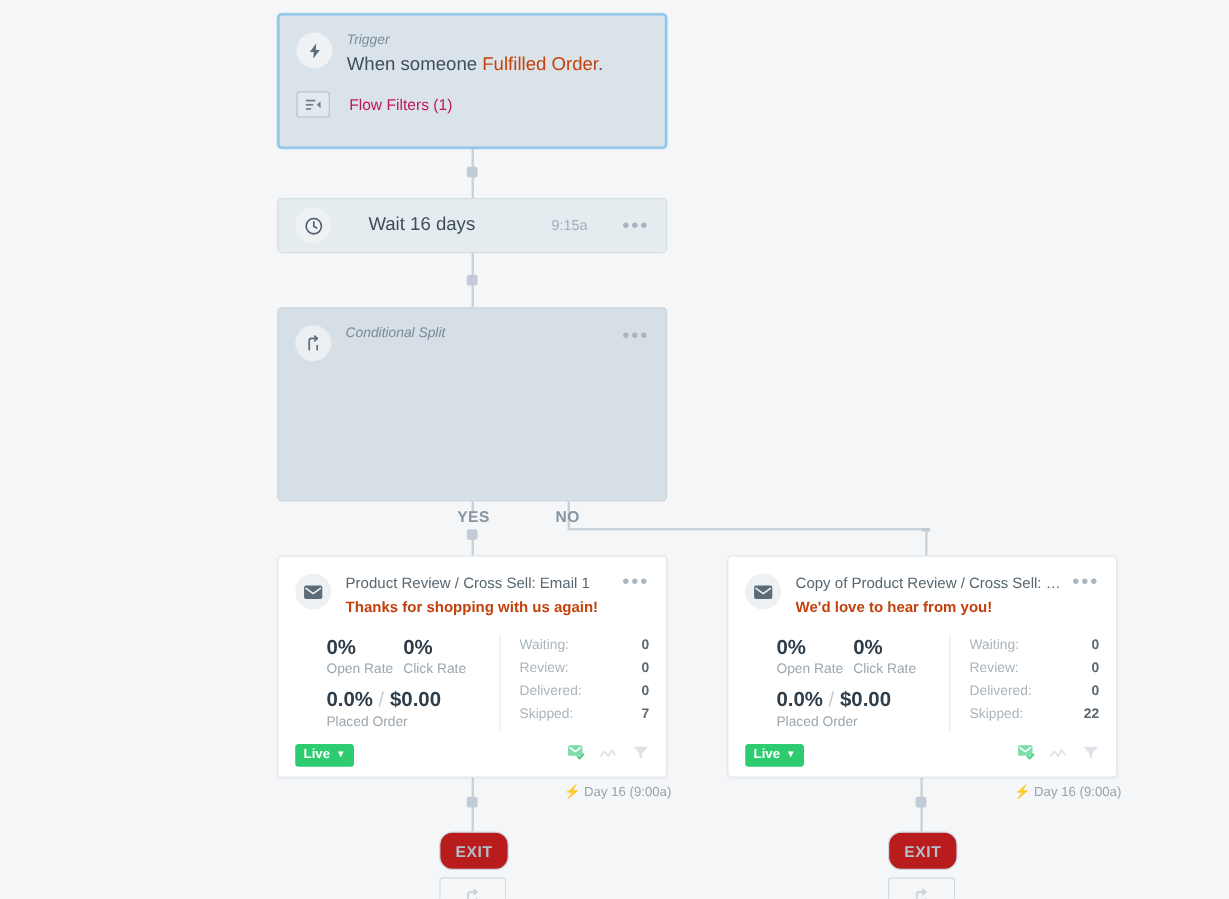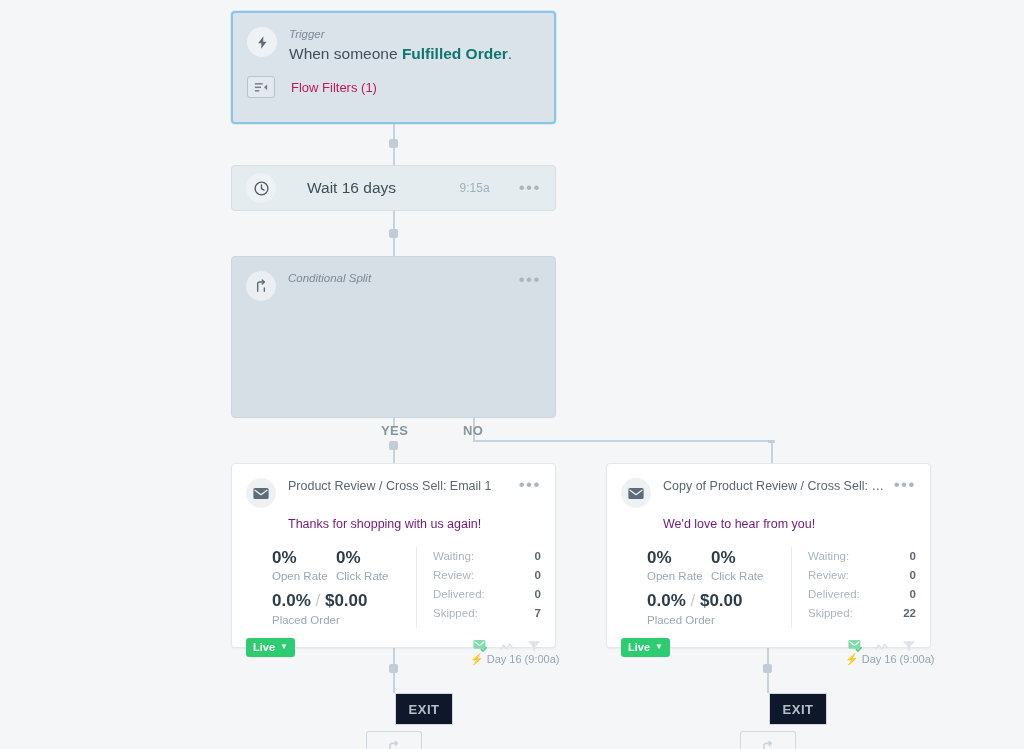--- a/index.html
+++ b/index.html
@@ -32,21 +32,21 @@
     background:#dbe3ea;border:2px solid #8cc5e8;
     box-shadow:0 0 0 1px rgba(140,197,232,.25);
   }
   .trigger-top{display:flex;align-items:flex-start;padding:14px 16px 0 14px;}
   .icon-circle{width:30px;height:30px;border-radius:50%;background:#eef2f5;
     display:flex;align-items:center;justify-content:center;flex:0 0 auto;}
   .icon-circle.plain{background:#eceff2;}
   .trigger-txt{margin-left:12px;}
   .kicker{font-size:11.5px;color:#7a8a99;line-height:14px;margin-bottom:3px;font-style:italic;}
   .trigger-main{font-size:15.5px;color:#404f5c;line-height:20px;}
-  .trigger-main b{font-weight:700;color:#0f766e;}
+  .trigger-main b{font-weight:400;color:#c2410c;}
   .filters-row{display:flex;align-items:center;padding:12px 16px 0 14px;}
   .filter-chip{width:26px;height:20px;border:1px solid #b6c2cc;border-radius:3px;
     display:flex;align-items:center;justify-content:center;background:#e3e9ee;}
   .filters-label{margin-left:16px;font-size:13px;color:#be185d;}
 
   
   .wait{
     background:#e4ecef;border:1px solid #d4dee3;
     display:flex;align-items:center;padding:0 14px;
   }
@@ -66,22 +66,22 @@
 
   
   .email{background:#ffffff;border:1px solid #e3e8ec;
     box-shadow:0 1px 2px rgba(30,45,60,.05);}
   .email-head{display:flex;align-items:flex-start;padding:14px 14px 0 14px;}
   .env-circle{width:30px;height:30px;border-radius:50%;background:#eef1f4;
     display:flex;align-items:center;justify-content:center;flex:0 0 auto;}
   .email-txt{margin-left:12px;flex:1;min-width:0;}
   .email-title{font-size:12.5px;color:#58666f;line-height:16px;
     white-space:nowrap;overflow:hidden;text-overflow:ellipsis;}
-  .email-sub{font-size:12.5px;color:#701a75;line-height:18px;margin-top:21px;
-    white-space:nowrap;overflow:hidden;text-overflow:ellipsis;}
+  .email-sub{font-size:12.5px;color:#c2410c;line-height:18px;margin-top:3px;
+    white-space:nowrap;overflow:hidden;text-overflow:ellipsis;font-weight:bold;}
 
   .stats{display:flex;padding:14px 14px 0 14px;}
   .stats-left{flex:1;padding-left:26px;}
   .rate-row{display:flex;}
   .rate{width:64px;}
   .rate .big{font-size:17px;font-weight:700;color:#2f3d49;line-height:21px;}
   .rate .lbl{font-size:11.5px;color:#9aa7b1;line-height:16px;}
   .placed{margin-top:6px;}
   .placed .big{font-size:17px;font-weight:700;color:#2f3d49;line-height:22px;}
   .placed .big .slash{color:#c3ccd4;font-weight:400;}
@@ -99,23 +99,23 @@
     align-items:center;cursor:pointer;}
   .live .car{margin-left:5px;font-size:8px;line-height:8px;}
   .foot-icons{margin-left:auto;display:flex;align-items:center;gap:11px;}
 
   
   .day{position:absolute;font-size:11px;color:#97a4ad;white-space:nowrap;}
   .day .bolt{color:#97a4ad;margin-right:3px;}
 
   
   .exit{position:absolute;width:56px;height:30px;border:1px solid #cfd8e0;
-    border-radius:0;background:#0f172a;display:flex;align-items:center;
+    border-radius:11px;background:#b91c1c;display:flex;align-items:center;
     justify-content:center;font-size:13px;font-weight:700;color:#b4c0c9;
-    letter-spacing:.5px;margin-left:29px;}
+    letter-spacing:.5px;}
   .stub{position:absolute;width:56px;height:40px;border:1px solid #cfd8e0;
     border-bottom:none;border-radius:3px 3px 0 0;background:#f4f6f8;
     display:flex;align-items:flex-start;justify-content:center;padding-top:8px;
     box-sizing:border-box;}
 </style>
 </head>
 <body>
 
 <div id="canvas">
 

